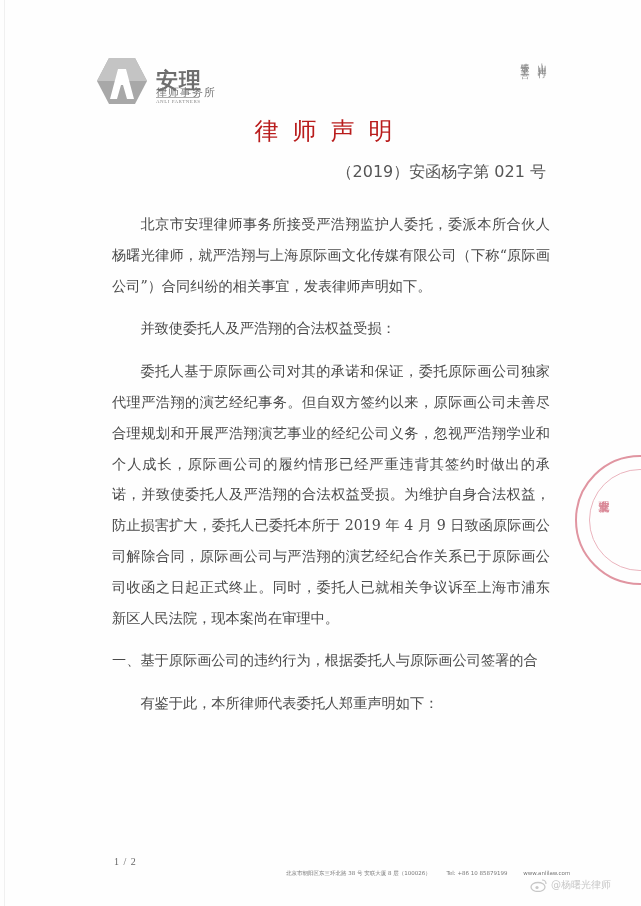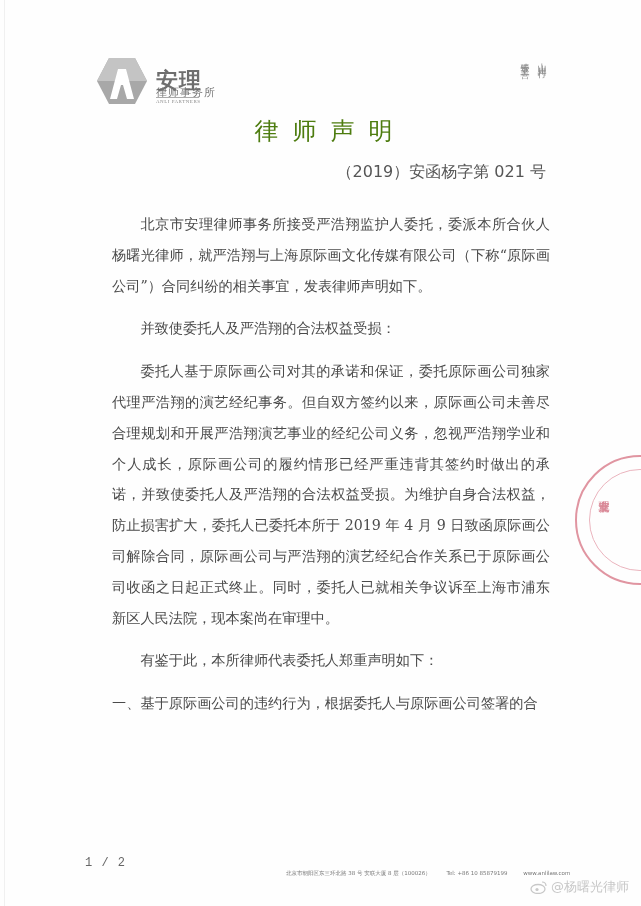--- a/index.html
+++ b/index.html
@@ -15,36 +15,36 @@
     .logo-mark { position: absolute; left: 0; top: 0; width: 52px; height: 52px; }
     .logo-name { position: absolute; left: 60px; top: 11px; font-size: 22px; font-weight: bold; color: #6e6e6e; letter-spacing: 1px; font-family: "DejaVu Serif", serif; }
     .logo-sub { position: absolute; left: 60px; top: 30px; font-size: 11px; color: #777; letter-spacing: 1px; }
     .logo-line { position: absolute; left: 60px; top: 42px; width: 43px; height: 1px; background: #aaa; }
     .logo-en { position: absolute; left: 60px; top: 44px; font-size: 5px; color: #888; font-family: "Liberation Serif", serif; letter-spacing: 0.5px; }
 
     
     .callig { position: absolute; left: 518px; top: 56px; display: flex; flex-direction: row-reverse; gap: 4px; }
     .callig-col { writing-mode: vertical-rl; font-size: 9px; color: #8a8a8a; letter-spacing: 2px; font-family: "DejaVu Serif", serif; }
 
-    .title { position: absolute; left: 0; width: 641px; top: 115px; text-align: center; font-size: 24px; color: #4d7c0f; letter-spacing: 14px; padding-left: 20px; box-sizing: border-box; font-family: "DejaVu Serif", serif; }
+    .title { position: absolute; left: 0; width: 641px; top: 115px; text-align: center; font-size: 24px; color: #b91c1c; letter-spacing: 14px; padding-left: 20px; box-sizing: border-box; font-family: "DejaVu Serif", serif; }
     .docno { position: absolute; right: 95px; top: 162px; font-size: 16px; color: #555; font-family: "DejaVu Sans", sans-serif; }
 
     .body-text { position: absolute; left: 100px; top: 197px; width: 462px; font-size: 14.2px; line-height: 30.8px; color: #4a4a4a; text-align: justify; }
     .para { margin: 12px; text-indent: 2em; }
     .para.noindent { text-indent: 0; }
     .para.gap { margin-top: 6px; }
 
     .stamp { position: absolute; left: 575px; top: 455px; width: 130px; height: 130px; border-radius: 50%; border: 2px solid #d97b8a; box-sizing: border-box; opacity: 0.8; }
     .stamp-inner { position: absolute; left: 12px; top: 12px; width: 102px; height: 102px; border-radius: 50%; border: 1px solid #e5a1ad; box-sizing: border-box; }
     .stamp-cn { position: absolute; left: 18px; top: 35px; font-size: 11px; color: #d06a7c; writing-mode: vertical-rl; }
 
-    .pageno { position: absolute; left: 85px; top: 856px; font-size: 12px; color: #666; font-family: Liberation Mono, monospace; letter-spacing: 1px; }
+    .pageno { position: absolute; left: 114px; top: 856px; font-size: 10px; color: #666; font-family: Liberation Serif, serif; letter-spacing: 1px; }
     .footer { position: absolute; left: 286px; top: 870px; font-size: 5.5px; color: #777; font-family: "DejaVu Sans", sans-serif; white-space: nowrap; }
     .footer span { margin-right: 14px; }
-    .watermark { position: absolute; left: 530px; top: 878px; font-size: 13px; color: #c8c8c8; font-family: "DejaVu Sans", sans-serif; display: flex; align-items: center; gap: 3px; }
+    .watermark { position: absolute; left: 530px; top: 878px; font-size: 10px; color: #c8c8c8; font-family: "DejaVu Sans", sans-serif; display: flex; align-items: center; gap: 3px; }
     .weibo-icon { width: 18px; height: 14px; }
   </style>
 </head>
 <body>
 
 <div class="page">
   <div class="edge"></div>
 
   <div class="logo">
     <svg class="logo-mark" viewBox="0 0 52 52">
@@ -63,22 +63,22 @@
     <div class="callig-col">臻于至善</div>
   </div>
 
   <div class="title">律师声明</div>
   <div class="docno">（2019）安函杨字第 021 号</div>
 
   <div class="body-text">
     <p class="para">北京市安理律师事务所接受严浩翔监护人委托，委派本所合伙人杨曙光律师，就严浩翔与上海原际画文化传媒有限公司（下称“原际画公司”）合同纠纷的相关事宜，发表律师声明如下。</p>
     <p class="para gap">并致使委托人及严浩翔的合法权益受损：</p>
     <p class="para">委托人基于原际画公司对其的承诺和保证，委托原际画公司独家代理严浩翔的演艺经纪事务。但自双方签约以来，原际画公司未善尽合理规划和开展严浩翔演艺事业的经纪公司义务，忽视严浩翔学业和个人成长，原际画公司的履约情形已经严重违背其签约时做出的承诺，并致使委托人及严浩翔的合法权益受损。为维护自身合法权益，防止损害扩大，委托人已委托本所于 2019 年 4 月 9 日致函原际画公司解除合同，原际画公司与严浩翔的演艺经纪合作关系已于原际画公司收函之日起正式终止。同时，委托人已就相关争议诉至上海市浦东新区人民法院，现本案尚在审理中。</p>
+    <p class="para noindent gap">一、基于原际画公司的违约行为，根据委托人与原际画公司签署的合</p>
     <p class="para gap">有鉴于此，本所律师代表委托人郑重声明如下：</p>
-    <p class="para noindent gap">一、基于原际画公司的违约行为，根据委托人与原际画公司签署的合</p>
   </div>
 
   <div class="stamp">
     <div class="stamp-inner"></div>
     <div class="stamp-cn">北京市安理</div>
   </div>
 
   <div class="pageno">1 / 2</div>
   <div class="footer">
     <span>北京市朝阳区东三环北路 38 号 安联大厦 8 层（100026）</span>

